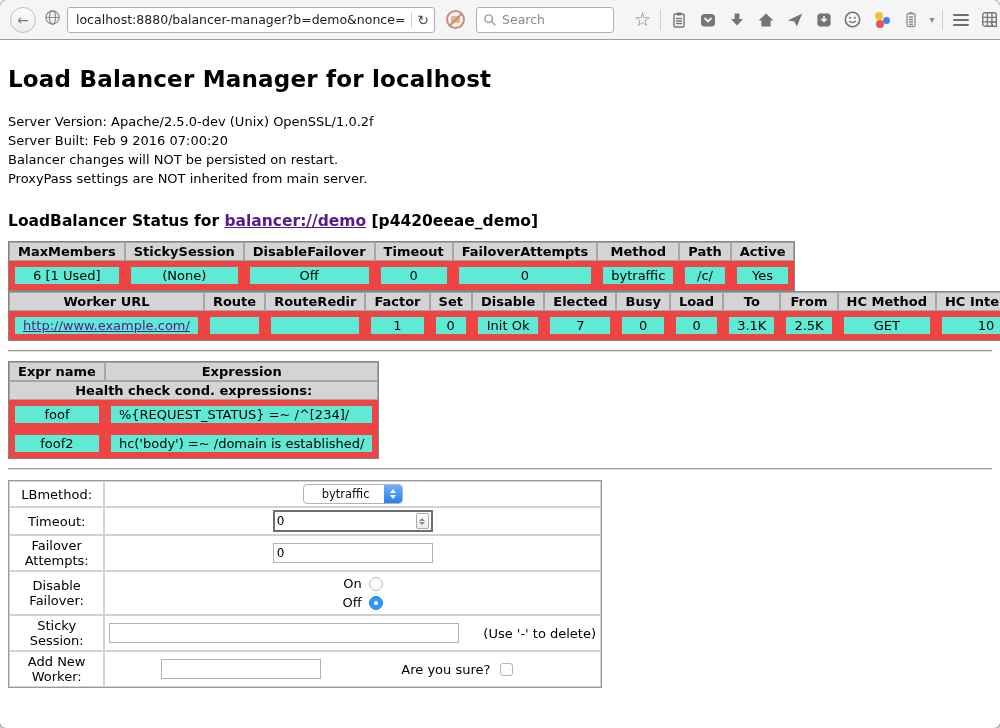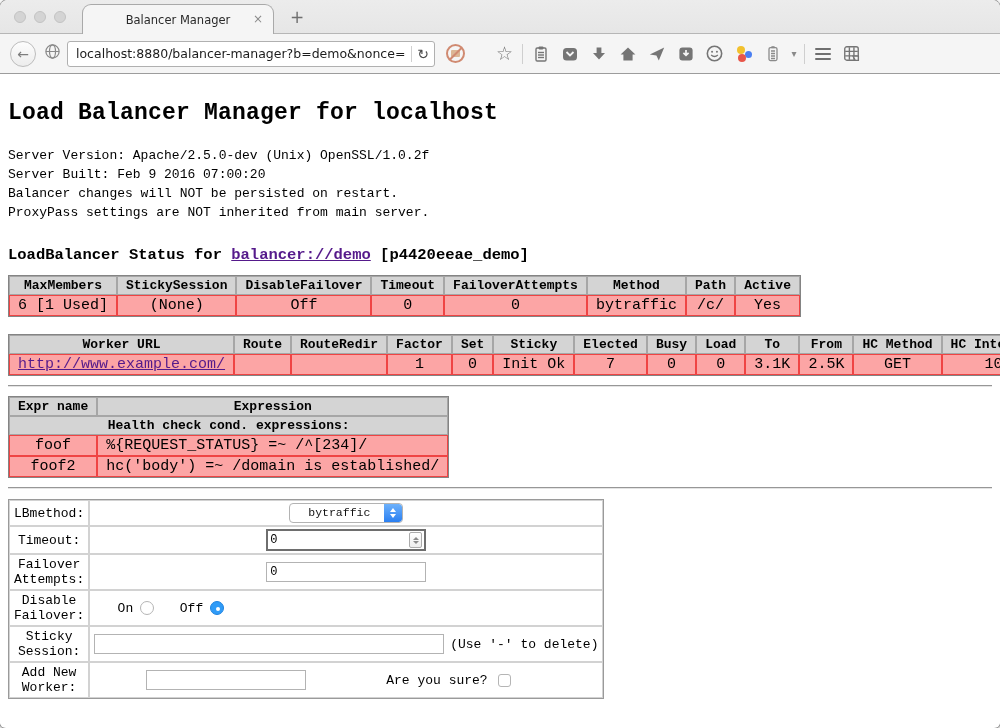--- a/index.html
+++ b/index.html
@@ -43,29 +43,29 @@
   .star-glyph { font-size:19px; line-height:19px; color:#757575; }
   .caret-glyph { font-size:10px; color:#8a8a8a; width:14px; text-align:center; }
   .dots { position:relative; width:18px; height:18px; }
   .dots i { position:absolute; border-radius:50%; }
   .dots .d-yellow { width:8px; height:8px; background:#f2c12e; left:2px; top:1px; }
   .dots .d-blue { width:7px; height:7px; background:#4a7ff2; left:10px; top:6px; }
   .dots .d-red { width:8px; height:8px; background:#e8564a; left:3px; top:9px; }
   .hamburger { display:flex; flex-direction:column; gap:3px; }
   .hamburger i { width:16px; height:2px; background:#6f6f6f; border-radius:1px; }
   
-  .content { background:#fff; padding:10px 8px 18px 8px; color:#000; font-size:13px; height:653px; overflow:hidden;font-family:Liberation Mono, monospace; }
+  .content { background:#fff; padding:10px 8px 18px 8px; color:#000; font-size:13px; height:653px; overflow:hidden; }
   h1.page-title { font-size:23px; margin:16px 0 20px 0; letter-spacing:.2px; }
   .server-info div { font-size:13px; line-height:19px; }
   h3.section-heading { font-size:15.5px; margin:24px 0 11px 0; }
   h3 a, td a { color:#551a8b; text-decoration:underline; }
   table.data { border-collapse:separate; border-spacing:0; border:1px solid #848484; }
   table.data th { background:#d4d4d4; border:1px solid #a6a6a6; font-weight:bold; font-size:13px; padding:1px 8px; white-space:nowrap; text-align:center; }
-  table.data td { background:#fca5a5; border:1px solid #ef4444; font-size:15px; padding:1px 8px; white-space:nowrap; text-align:center; }
-  .status-table { margin-bottom:17px; }
+  table.data td { background:#5eead4; border:6px solid #ef4444; font-size:13px; padding:1px 8px; white-space:nowrap; text-align:center; }
+  .status-table { margin-bottom:0; }
   .worker-table { width:964px; }
   .worker-table td.url-cell { text-align:left; }
   .health-table td.expr-cell { text-align:left; }
   hr.rule { border:none; border-top:1px solid #979797; border-bottom:1px solid #e4e4e4; margin:9px 0; }
   
   table.form-table { border-collapse:separate; border-spacing:0; border:1px solid #9a9a9a; width:594px; margin:10px 0 12px 0; }
   table.form-table td { border:1px solid #d2d2d2; padding:2px 4px; font-size:13px; background:#fff; }
   td.flabel { width:116px; text-align:center; }
   td.fvalue { text-align:center; }
   .mac-select { display:inline-flex; align-items:stretch; height:20px; border:1px solid #b3b3b3; border-radius:4px; background:#fff; overflow:hidden; vertical-align:middle; }
@@ -75,68 +75,65 @@
   .arrow-up { border-bottom:4px solid #fff; }
   .arrow-down { border-top:4px solid #fff; }
   .num-field { display:inline-flex; align-items:center; width:160px; height:22px; border:2px solid #6e6e6e; background:#fff; padding:0 2px; vertical-align:middle; }
   .num-field input { border:none; outline:none; flex:1; font-size:12px; font-family:inherit; width:100%; }
   .spinner { width:13px; height:16px; border:1px solid #ababab; border-radius:2px; background:linear-gradient(#fff,#ededed); display:flex; flex-direction:column; align-items:center; justify-content:center; gap:1px; }
   .spinner i { width:0; height:0; border-left:3px solid transparent; border-right:3px solid transparent; }
   .spin-up { border-bottom:3px solid #8a8a8a; }
   .spin-down { border-top:3px solid #8a8a8a; }
   .plain-input { height:20px; border:1px solid #b3b3b3; background:#fff; font-size:12px; font-family:inherit; outline:none; padding:0 3px; vertical-align:middle; }
   .failover-input { width:160px; }
-  .radio-stack { display:flex; flex-direction:row; align-items:center; gap:10px; padding:2px 0; }
+  .radio-stack { display:flex; flex-direction:column; align-items:center; gap:4px; padding:2px 0; }
   .radio-line { display:flex; align-items:center; gap:7px; width:60px; justify-content:flex-end; }
   .radio { width:14px; height:14px; border-radius:50%; border:1px solid #b5b5b5; background:#fff; position:relative; }
   .radio.checked { background:#2f9bf7; border-color:#1f83e0; }
   .radio.checked::after { content:""; position:absolute; left:4.5px; top:4.5px; width:4px; height:4px; border-radius:50%; background:#fff; }
-  .sticky-cell { display:flex; align-items:center; gap:6px; }
+  .sticky-cell { display:flex; align-items:center; gap:24px; }
   .sticky-input { flex:0 0 350px; }
   .sticky-hint { white-space:nowrap; }
   .addworker-cell { display:flex; align-items:center; gap:10px; padding-left:52px; }
   .addworker-input { width:160px; }
   .confirm-label { margin-left:70px; }
   .checkbox { width:13px; height:13px; border:1px solid #b5b5b5; border-radius:3px; background:#fff; }
 </style>
 </head>
 <body>
 
 <div class="window">
 
-  <div class="tabbar">
-    <div class="traffic-lights">
-      <span class="traffic-light"></span>
-      <span class="traffic-light"></span>
-      <span class="traffic-light"></span>
-    </div>
-    <div class="tab">
-      <span class="tab-title">Balancer Manager</span>
-      <span class="tab-close">×</span>
-    </div>
-    <span class="new-tab">+</span>
-  </div>
 
   <div class="toolbar">
     <div class="back-btn">
       <span>←</span>
     </div>
     <span class="globe">
       <svg width="17" height="17" viewBox="0 0 18 18" fill="none" stroke="#8a8a8a" stroke-width="1.3">
         <circle cx="9" cy="9" r="7"></circle>
           <ellipse cx="9" cy="9" rx="3.2" ry="7"></ellipse>
           <line x1="2" y1="9" x2="16" y2="9"></line>
       </svg>
     </span>
     <div class="urlbar">
       <span class="url-text">localhost:8880/balancer-manager?b=demo&amp;nonce=decc37be-96</span>
       <span class="url-sep"></span>
       <span class="reload">↻</span>
     </div>
     <span class="blocked"></span>
+    <div class="searchbar">
+      <span style="margin-right:5px;display:flex;">
+        <svg width="14" height="14" viewBox="0 0 16 16" fill="none" stroke="#9a9a9a" stroke-width="1.6">
+          <circle cx="6.5" cy="6.5" r="4.3"></circle>
+            <line x1="9.8" y1="9.8" x2="14" y2="14"></line>
+        </svg>
+      </span>
+      <input placeholder="Search" style="">
+    </div>
     <div class="tool-icons">
       <span class="ticon">
           <span class="star-glyph">☆</span>
         </span>
       <span class="vsep"></span>
       <span class="ticon">
         <svg width="18" height="18" viewBox="0 0 18 18" fill="none" stroke="#757575" stroke-width="1.4">
           <rect x="4" y="3" width="10" height="13" rx="1.2"></rect>
             <rect x="6.6" y="1.4" width="4.8" height="3" rx="0.8" fill="#757575" stroke="none"></rect>
           <line x1="6" y1="7.5" x2="12" y2="7.5"></line>
@@ -256,21 +253,21 @@
       </table>
 
     <table class="data worker-table">
       <tbody>
           <tr>
         <th style="width:170px">Worker URL</th>
         <th>Route</th>
         <th>RouteRedir</th>
         <th>Factor</th>
         <th>Set</th>
-        <th>Sticky</th>
+        <th>Disable</th>
         <th>Elected</th>
         <th>Busy</th>
         <th>Load</th>
         <th>To</th>
         <th>From</th>
         <th>HC Method</th>
         <th>HC Interval</th>
 
       </tr>
       <tr>

